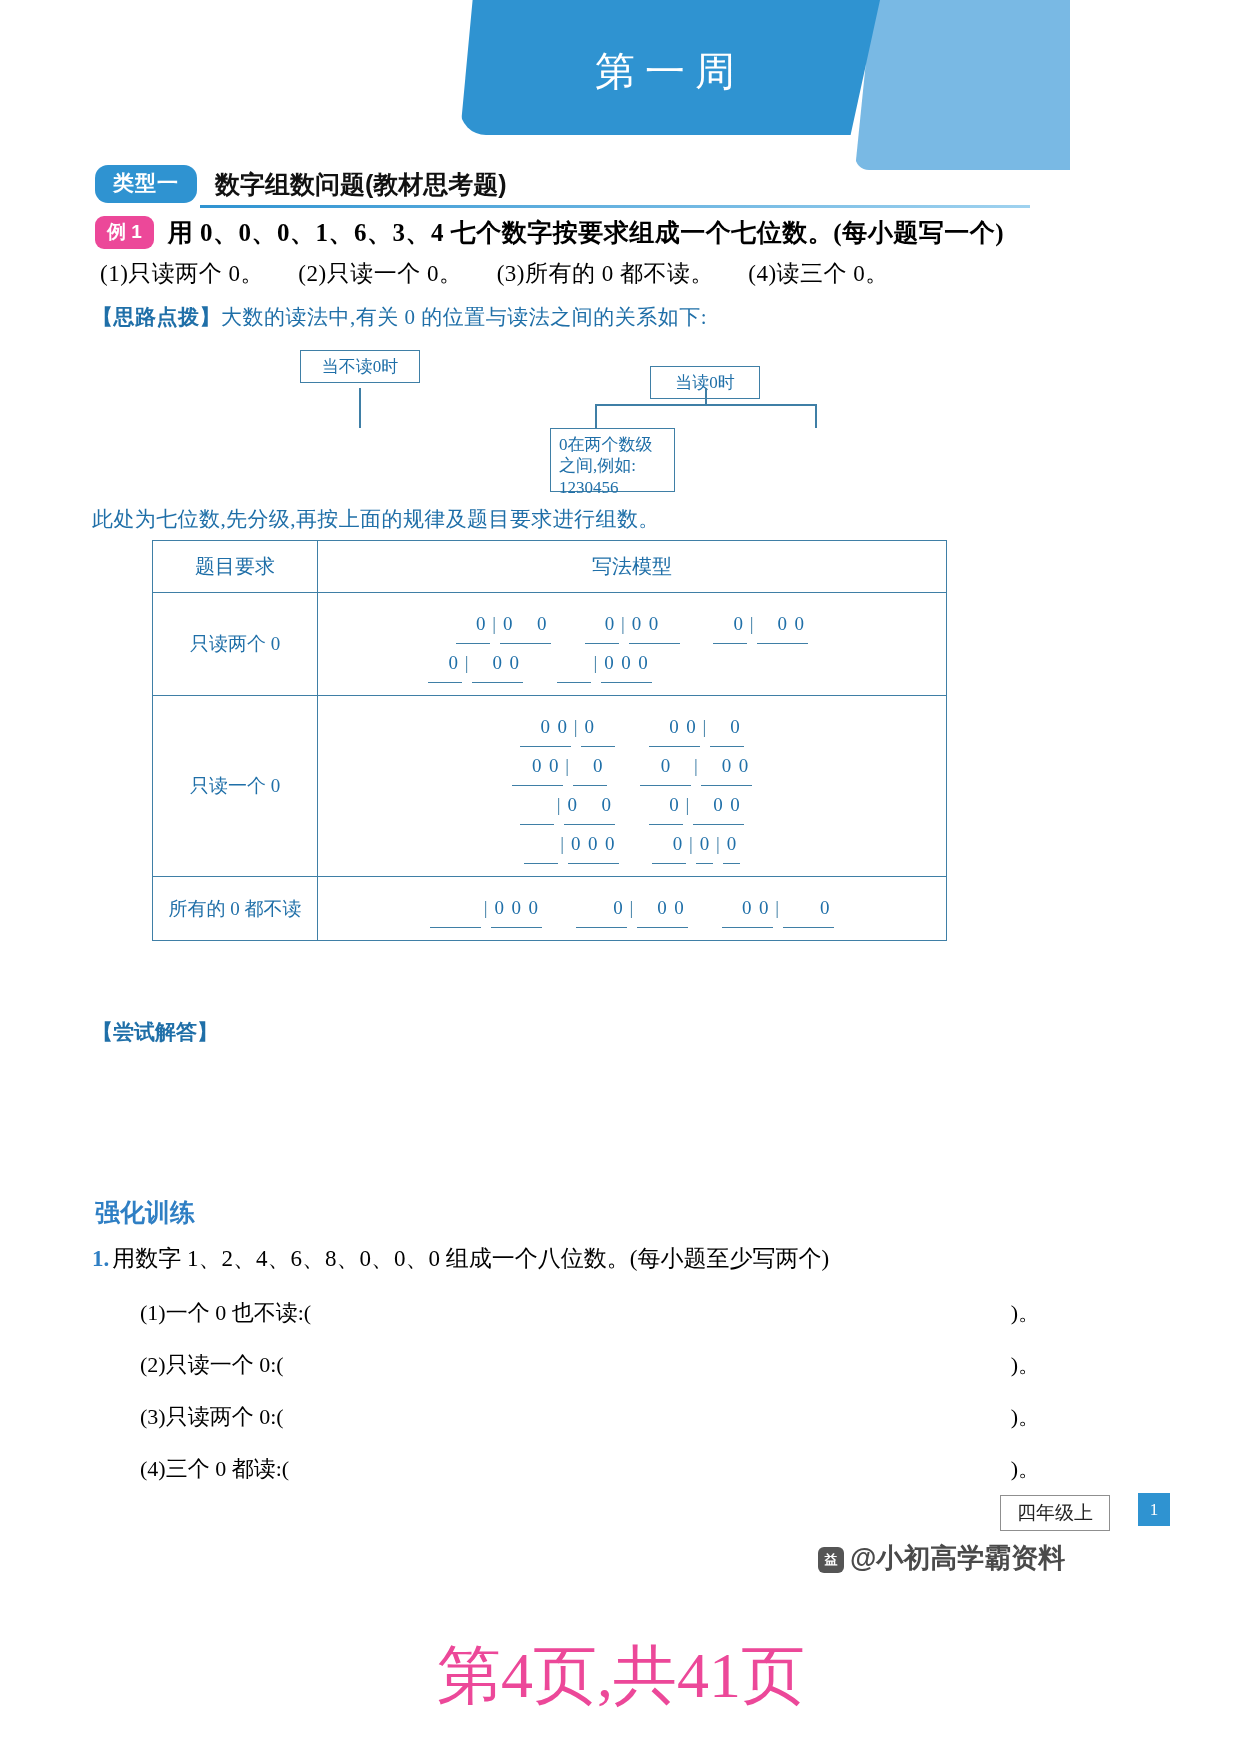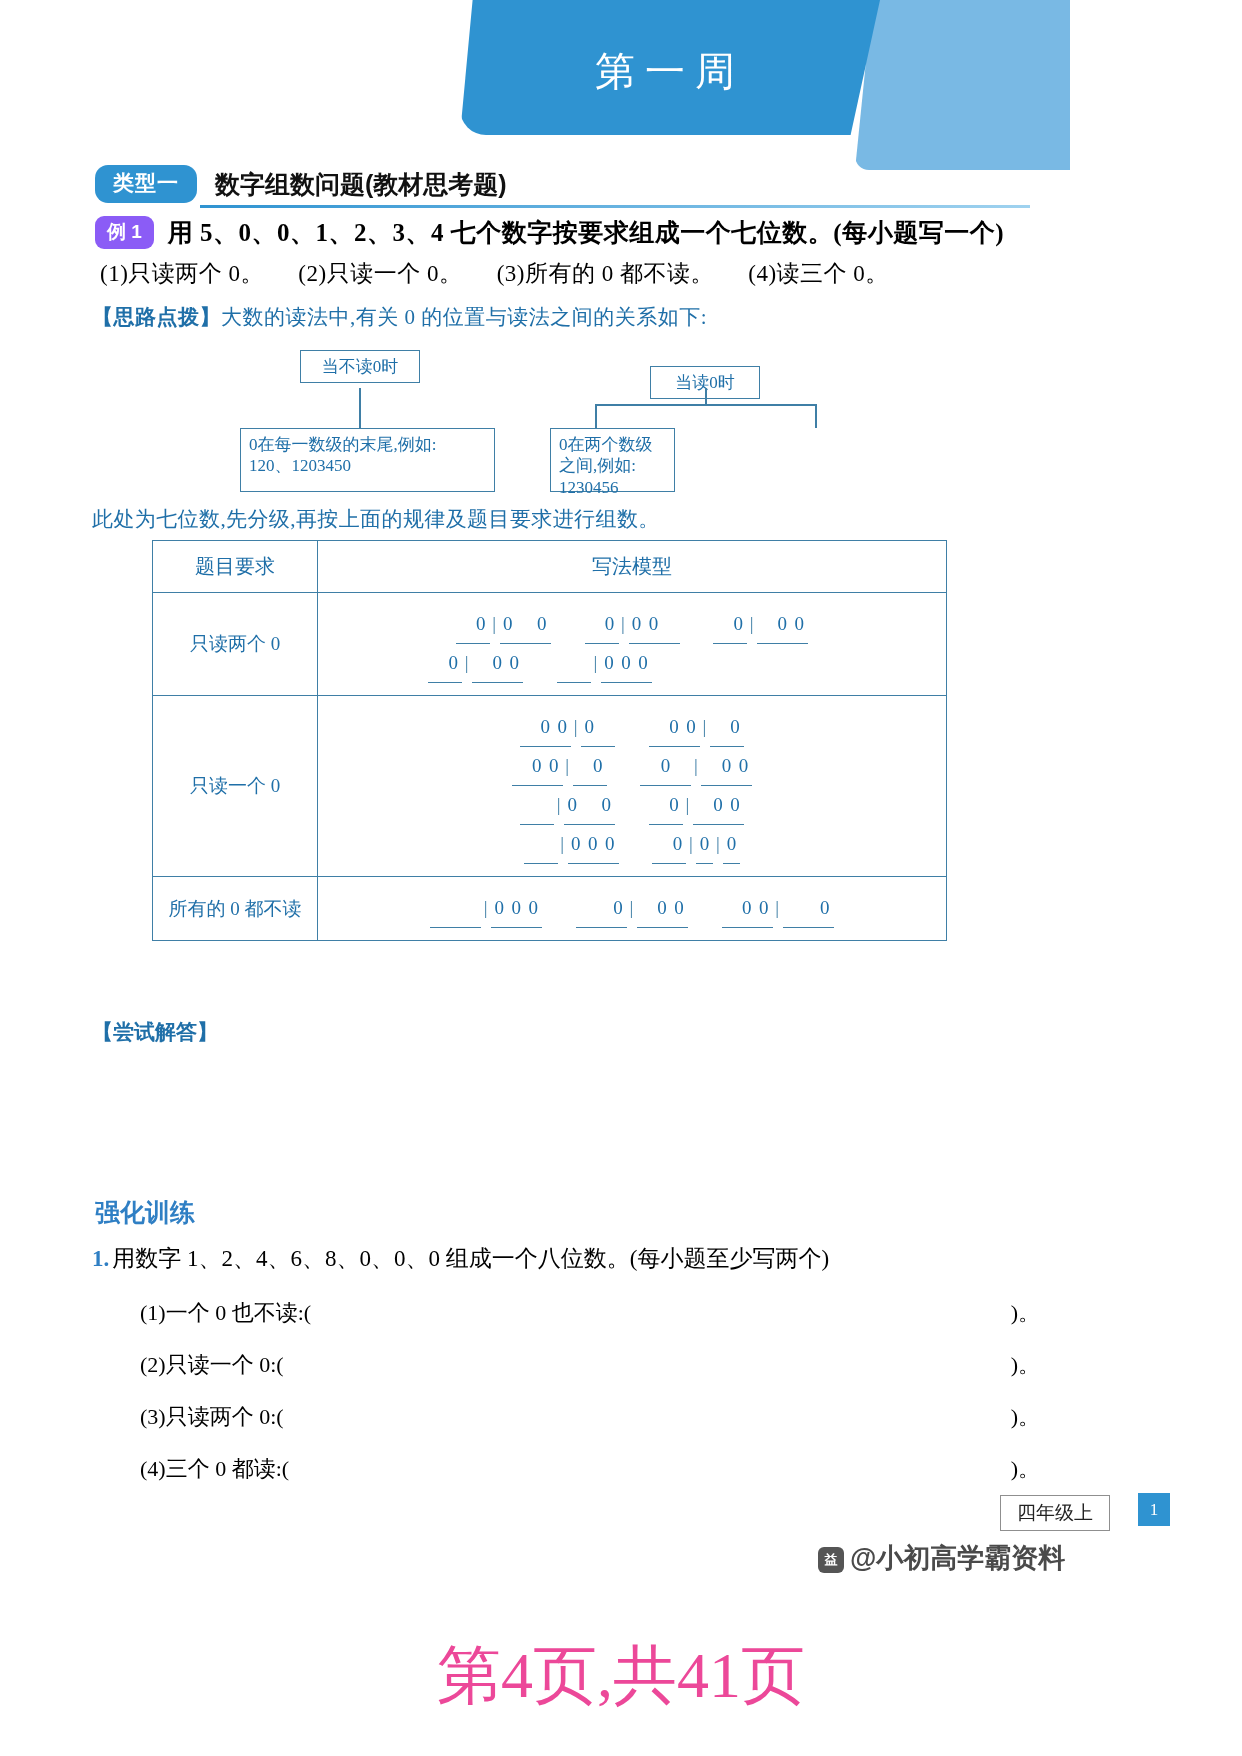--- a/index.html
+++ b/index.html
@@ -47,21 +47,21 @@
     font-family: "Liberation Sans", sans-serif;
   }
   .type-rule {
     position: absolute; top: 205px; left: 200px; width: 830px; height: 3px;
     background: linear-gradient(to right, #2f93d1, #9fd2ef);
   }
 
   
   .ex-row { position: absolute; top: 216px; left: 95px; width: 960px; }
   .ex-badge {
-    display: inline-block; background: #8b5cf6; color: #fff;
+    display: inline-block; background: #ec4899; color: #fff;
     border-radius: 9px; padding: 3px 12px 4px 12px;
     font-size: 19px; font-weight: bold;
     font-family: "Liberation Sans", sans-serif;
     vertical-align: middle;
   }
   .ex-text {
     display: inline-block; margin-left: 10px; font-size: 25px; font-weight: bold;
     color: #000; vertical-align: middle; letter-spacing: 0.5px;
   }
   .sub-row {
@@ -172,21 +172,21 @@
 <div class="banner-title">第一周</div>
 
 <div class="type-row">
   <span class="type-badge">类型一</span>
   <span class="type-title">数字组数问题(教材思考题)</span>
 </div>
 <div class="type-rule"></div>
 
 <div class="ex-row">
   <span class="ex-badge">例 1</span>
-  <span class="ex-text">用 5、0、0、1、2、3、4 七个数字按要求组成一个七位数。(每小题写一个)</span>
+  <span class="ex-text">用 0、0、0、1、6、3、4 七个数字按要求组成一个七位数。(每小题写一个)</span>
 </div>
 <div class="sub-row">
   <span>(1)只读两个 0。</span>
   <span>(2)只读一个 0。</span>
   <span>(3)所有的 0 都不读。</span>
   <span>(4)读三个 0。</span>
 </div>
 
 <div class="tip-line">
   <b>【思路点拨】</b><span>大数的读法中,有关 0 的位置与读法之间的关系如下:</span>
@@ -196,24 +196,20 @@
 
   <div class="fbox" style="left:205px; top:10px; width:120px; text-align:center;">当不读0时</div>
   <div class="fbox" style="left:555px; top:26px; width:110px; text-align:center;">当读0时</div>
 
   <div class="fline" style="left:264px; top:48px; width:1.6px; height:40px;"></div>
   <div class="fline" style="left:610px; top:48px; width:1.6px; height:16px;"></div>
   <div class="fline" style="left:500px; top:64px; width:220px; height:1.6px;"></div>
   <div class="fline" style="left:500px; top:64px; width:1.6px; height:24px;"></div>
   <div class="fline" style="left:720px; top:64px; width:1.6px; height:24px;"></div>
 
-  <div class="fbox" style="left:145px; top:88px; width:255px; height:64px;">
-    <div>0在每一数级的末尾,例如:</div>
-    <div>120、1203450</div>
-  </div>
   <div class="fbox" style="left:455px; top:88px; width:125px; height:64px;">
     <div>0在两个数级</div>
     <div>之间,例如:</div>
     <div>1230456</div>
   </div>
 </div>
 
 <div class="mid-note">此处为七位数,先分级,再按上面的规律及题目要求进行组数。</div>
 
 <table class="tbl">

